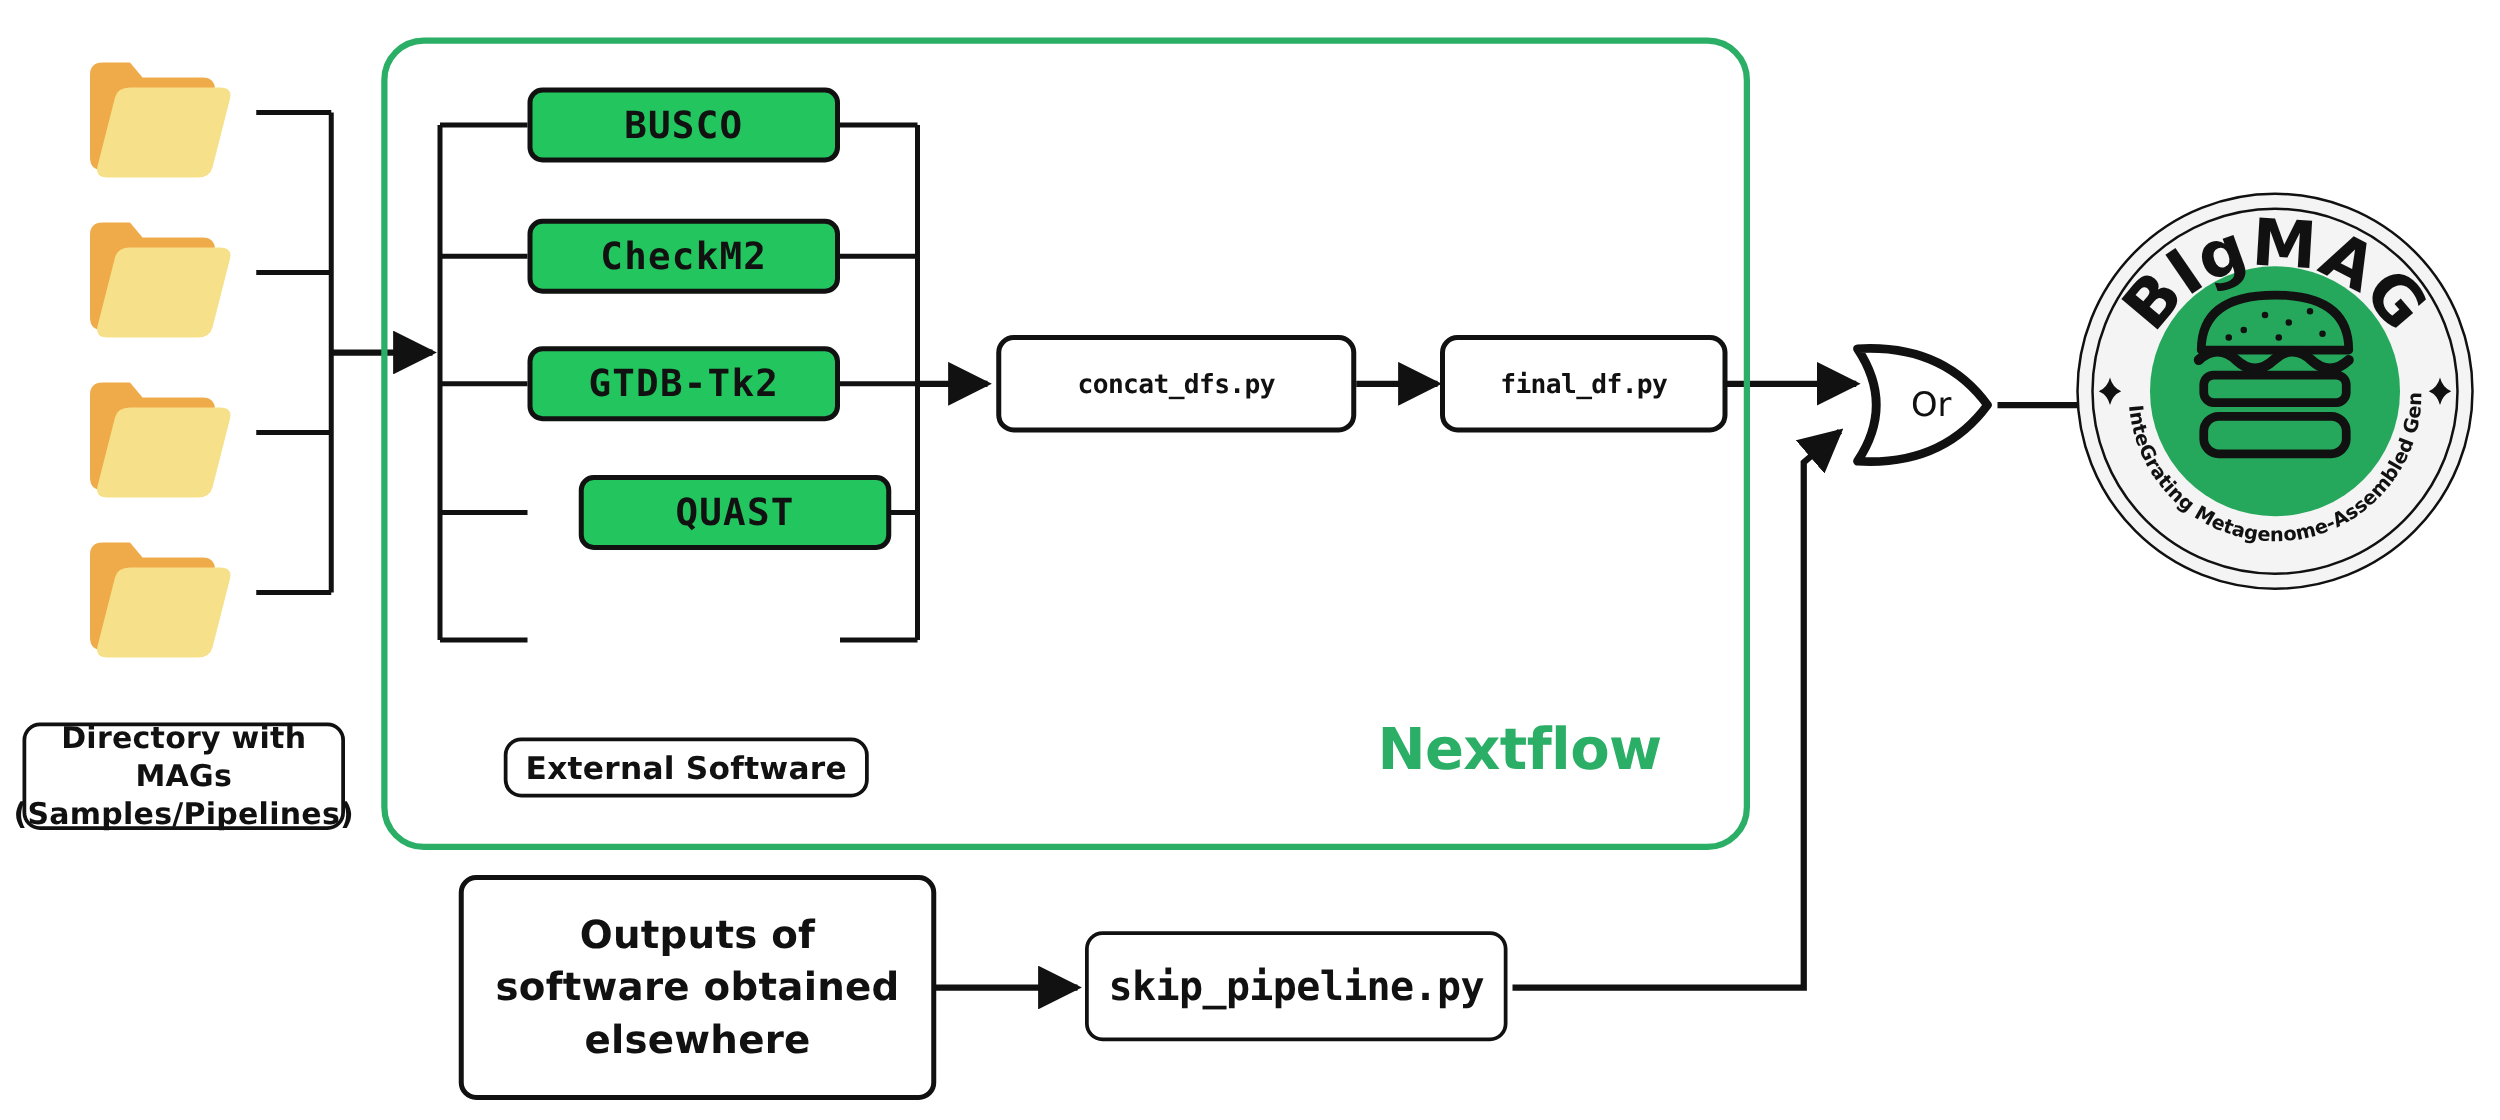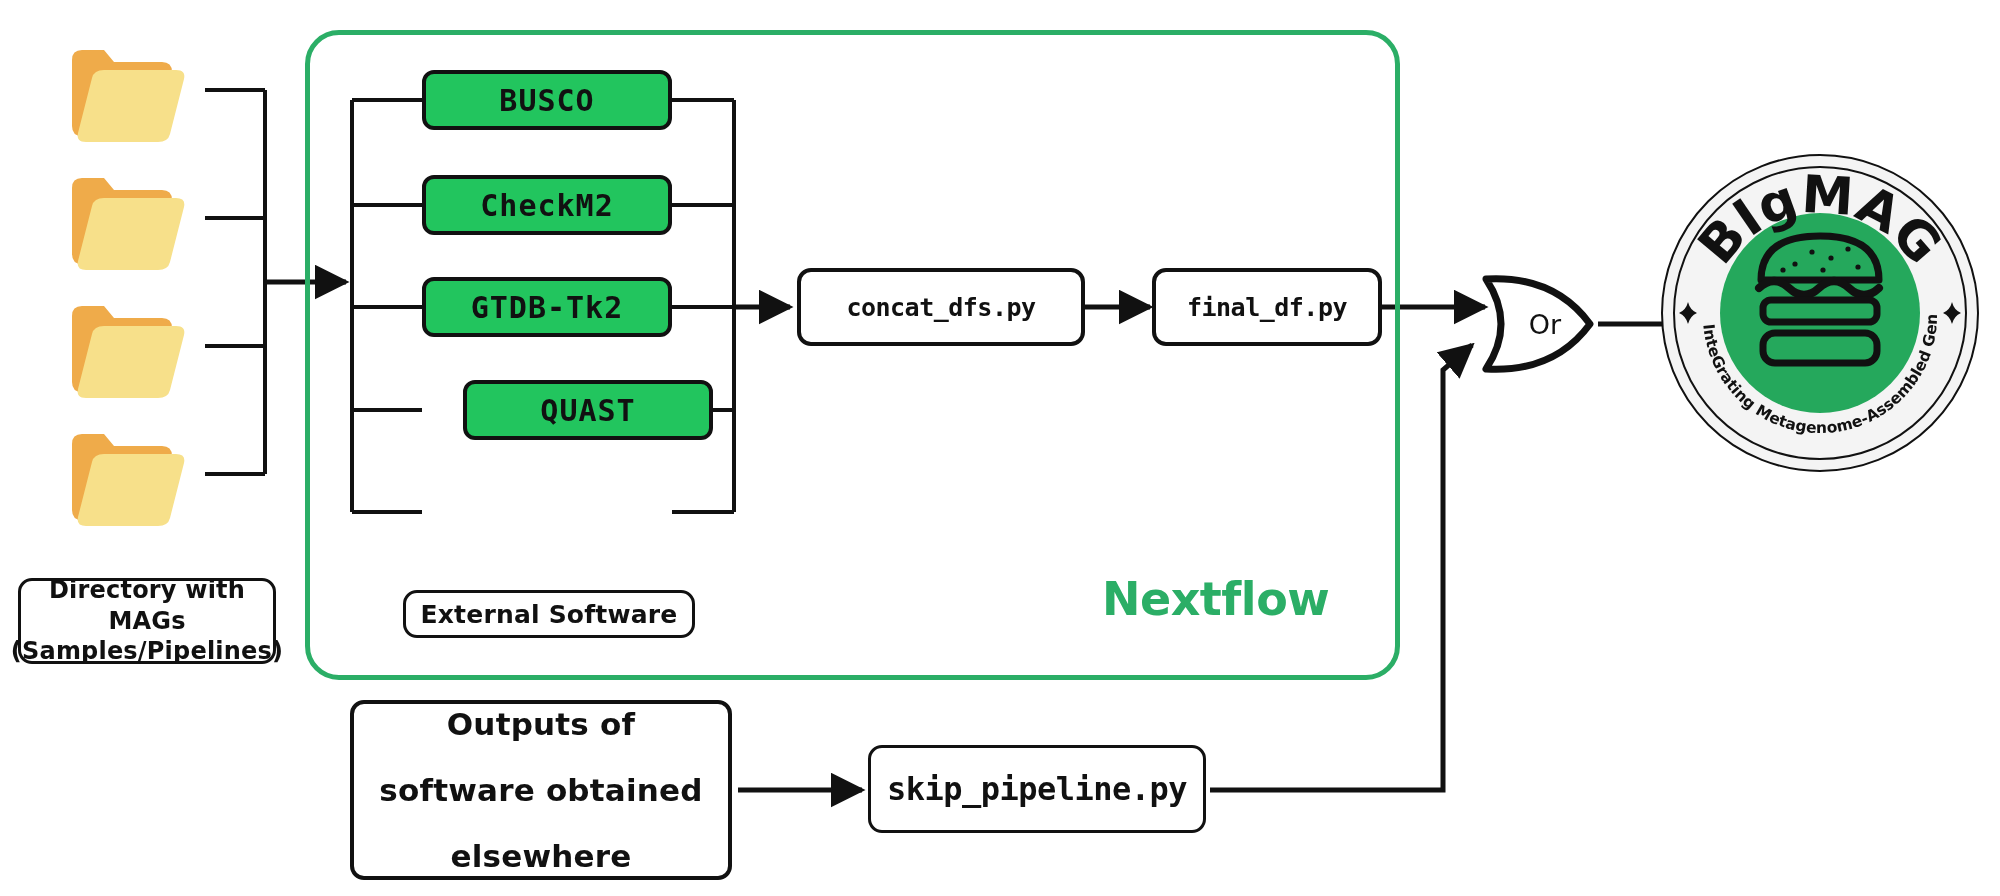--- a/index.html
+++ b/index.html
@@ -50,21 +50,21 @@
     font-size: 30px;
     font-family: "DejaVu Sans Mono", monospace;
     font-weight: bold;
     letter-spacing: 1px;
   }
 
   
   .py-box {
     border-radius: 14px;
     border-width: 4px;
-    font-size: 25px;
+    font-size: 21px;
     font-family: "DejaVu Sans Mono", monospace;
     font-weight: bold;
     letter-spacing: -0.5px;
   }
 
   
   .label-box {
     border-radius: 14px;
     font-size: 25px;
     font-family: "DejaVu Sans", sans-serif;
@@ -238,21 +238,21 @@
     <span>External Software</span>
   </div>
 
   <div class="box py-box" style="left:797px; top:268px; width:288px; height:78px;">
     <span>concat_dfs.py</span>
   </div>
   <div class="box py-box" style="left:1152px; top:268px; width:230px; height:78px;justify-content:center;">
     <span>final_df.py</span>
   </div>
 
-  <div class="box label-box" style="left:350px; top:700px; width:382px; height:180px; flex-direction:column; line-height:1.36; font-size:31px; border-width:4px;gap:24px;">
+  <div class="box label-box" style="left:367px; top:700px; width:382px; height:180px; flex-direction:column; line-height:1.36; font-size:31px; border-width:4px;">
     <span>Outputs of</span>
     <span>software obtained</span>
     <span>elsewhere</span>
   </div>
 
   <div class="box py-box" style="left:868px; top:745px; width:338px; height:88px; border-width:3px; font-size:32px;">
     <span>skip_pipeline.py</span>
   </div>
 
   <div id="or-gate">

